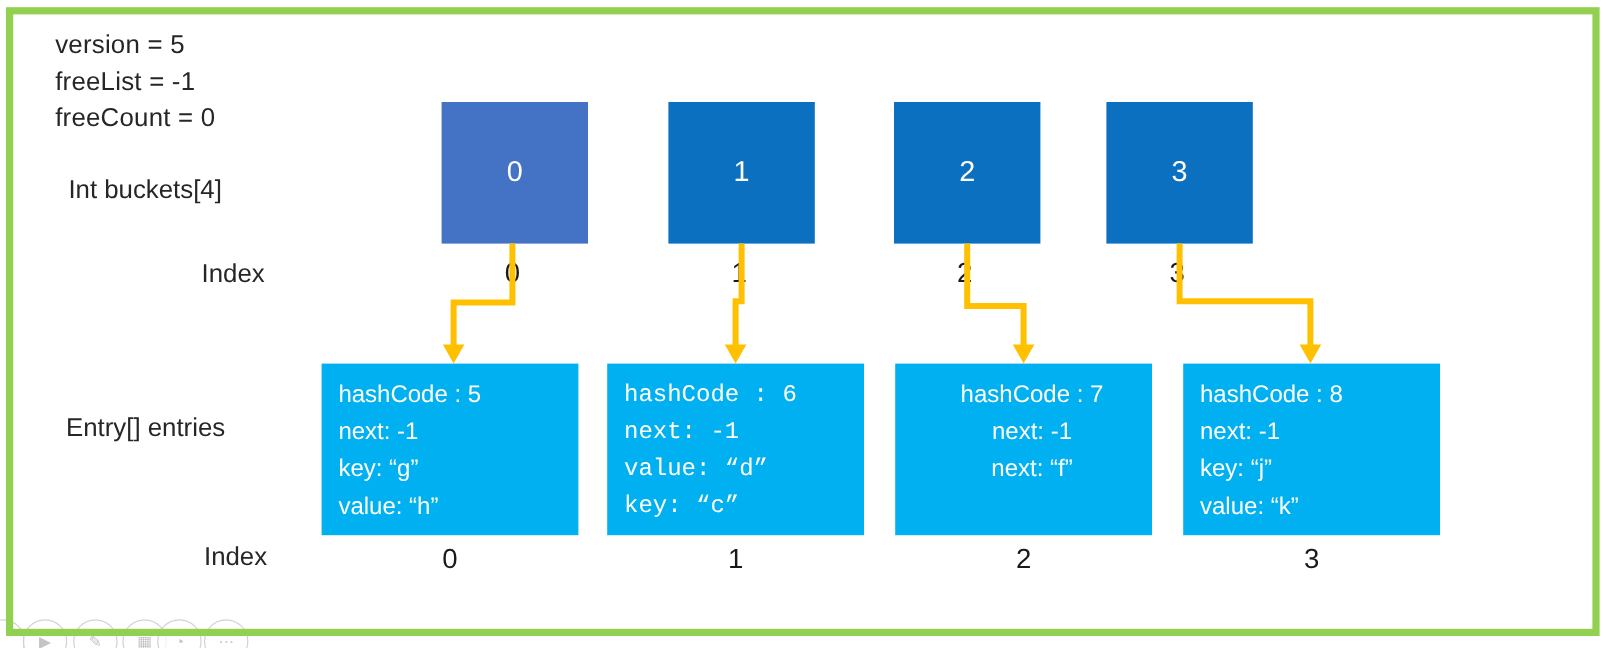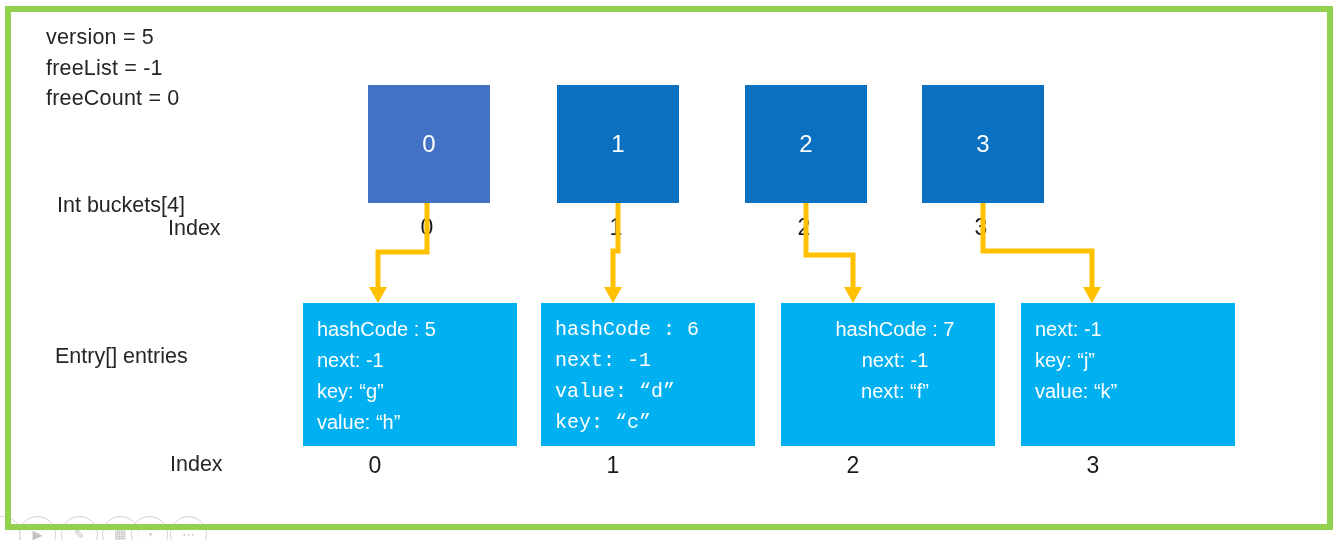--- a/index.html
+++ b/index.html
@@ -17,21 +17,21 @@
     left: 5px; top: 6px; right: 5px; bottom: 10px;
     border: 6px solid #92D050;
     pointer-events: none;
   }
   
   .state-block {
     position: absolute; left: 33px; top: 22px;
     font-size: 21.5px; line-height: 30.5px; letter-spacing: .2px; margin-left: 13px;
   }
   .label { position: absolute; font-size: 21.5px; white-space: nowrap; }
-  .lbl-buckets { left: 57px;  top: 146px; margin-top: 47px; }
+  .lbl-buckets { left: 57px;  top: 146px; }
   .lbl-index-top { left: 168px; top: 216px; }
   .lbl-entries { left: 55px;  top: 344px; }
   .lbl-index-bottom { left: 170px; top: 452px; }
 
   
   .bucket {
     position: absolute; top: 85px; width: 122px; height: 118px;
     background: #0B70C0;
     color: #fff; font-size: 24px;
     display: flex; align-items: center; justify-content: center;
@@ -48,21 +48,20 @@
 
   
   .arrows { position: absolute; left: 0; top: 0; width: 1338px; height: 540px; pointer-events: none; }
 
   
   .entry {
     position: absolute; top: 303px; width: 214px; height: 143px;
     background: #00B0F0; color: #ffffff;
     font-size: 20px; line-height: 31px;
     padding: 11px 0 0 14px;
-    margin-left: 35px;
   }
   .e0 { left: 268px; } .e1 { left: 506px; font-family: Liberation Mono, monospace; } .e2 { left: 746px; text-align: center; } .e3 { left: 986px; }
 
   
   .eidx {
     position: absolute; top: 452px; width: 60px;
     text-align: center; font-size: 23px; color: #1a1a1a;
   }
   .eidx0 { left: 345px; } .eidx1 { left: 583px; } .eidx2 { left: 823px; } .eidx3 { left: 1063px; }
 
@@ -129,20 +128,21 @@
     <div>next: -1</div>
     <div>value: “d”</div>
     <div>key: “c”</div>
   </div>
   <div class="entry e2">
     <div>hashCode : 7</div>
     <div>next: -1</div>
     <div>next: “f”</div>
   </div>
   <div class="entry e3">
+    <div>hashCode : 8</div>
     <div>next: -1</div>
     <div>key: “j”</div>
     <div>value: “k”</div>
   </div>
 
   <div class="eidx eidx0">0</div>
   <div class="eidx eidx1">1</div>
   <div class="eidx eidx2">2</div>
   <div class="eidx eidx3">3</div>
 

